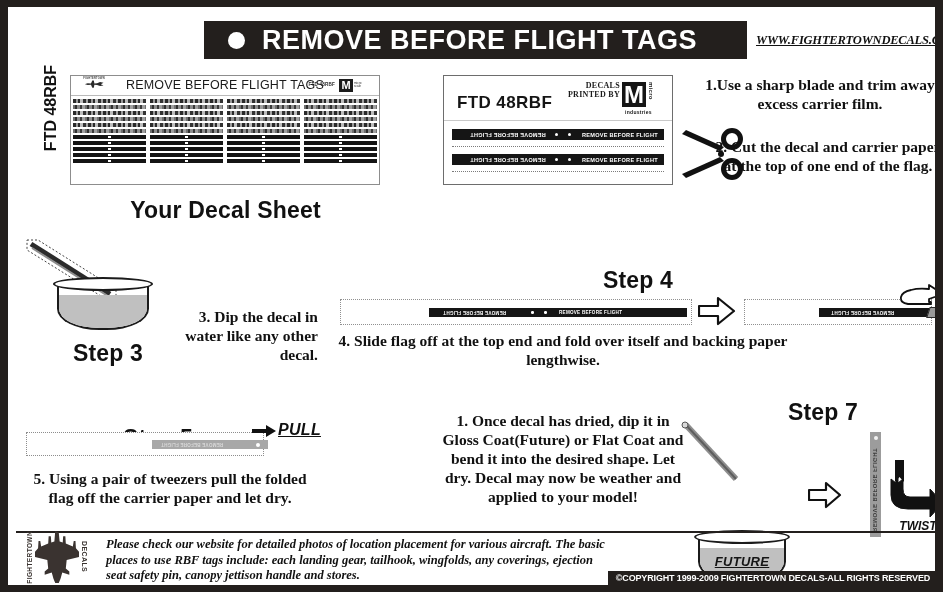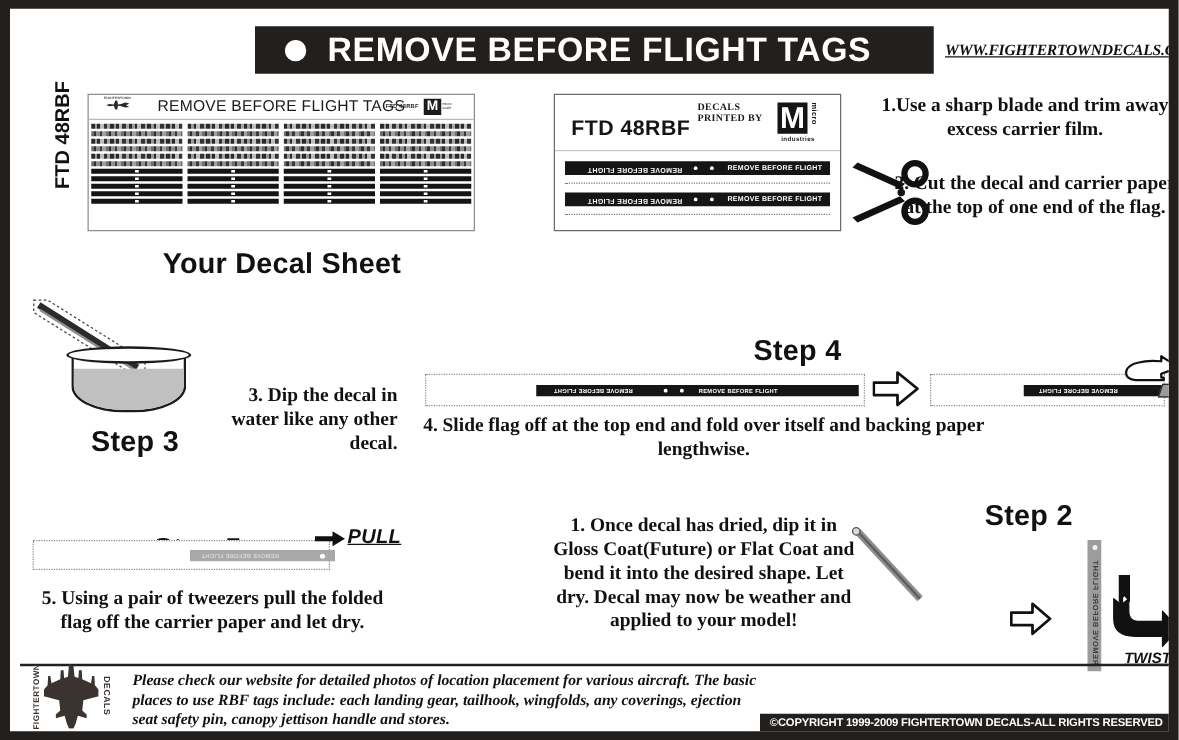--- a/index.html
+++ b/index.html
@@ -52,21 +52,21 @@
   .ds-cell.solid{background:#141414;position:relative;}
   .ds-cell.solid::after{content:"";position:absolute;left:48%;top:1px;width:3px;height:2px;background:#fff;}
   .ds-cell.grey{background:repeating-linear-gradient(90deg,#6f6f6f 0 2px,#2f2f2f 2px 4px,#8e8e8e 4px 7px,
                 #3a3a3a 7px 9px,#a0a0a0 9px 12px);}
 
   
   #s12{left:435px;top:68px;width:230px;height:110px;border:1px solid #6d6d6d;background:#fff;box-sizing:border-box;}
   #s12-head{position:relative;height:44px;border-bottom:1px solid #c9c9c9;}
   #s12-code{position:absolute;left:13px;top:17px;font-family:"Liberation Sans",sans-serif;font-weight:bold;
             font-size:17px;color:#151515;letter-spacing:.4px;}
-  #s12-printed{position:absolute;left:114px;top:5px;width:62px;text-align:left;
+  #s12-printed{position:absolute;left:114px;top:5px;width:62px;text-align:right;
                font-family:"Liberation Serif",serif;font-weight:bold;font-size:8px;line-height:9px;color:#1a1a1a;
                letter-spacing:.3px;}
   #s12-micro{position:absolute;right:6px;top:6px;width:44px;height:32px;display:flex;align-items:flex-start;}
   #s12-micro .mbox{width:24px;height:25px;background:#151515;color:#fff;font-family:"Liberation Sans",sans-serif;
                    font-weight:bold;font-size:24px;line-height:25px;text-align:center;}
   #s12-micro .mside{font-family:"Liberation Sans",sans-serif;font-weight:bold;font-size:6px;color:#151515;
                     writing-mode:vertical-rl;line-height:6.5px;margin-left:1px;letter-spacing:.3px;}
   #s12-micro .mfoot{position:absolute;left:3px;bottom:-1px;font-family:"Liberation Sans",sans-serif;
                     font-weight:bold;font-size:5px;color:#151515;letter-spacing:.3px;}
   #s12-body{position:relative;padding:8px 8px 0 8px;}
@@ -348,27 +348,34 @@
       <span class="txt">REMOVE BEFORE FLIGHT</span>
       <span class="hole"></span>
     </div>
   </div>
   <svg class="abs" id="pull-arrow" viewBox="0 0 24 12">
     <path d="M0 4 L14 4 L14 0 L24 6 L14 12 L14 8 L0 8 Z" fill="#111"></path>
   </svg>
   <div class="abs" id="pull-label">PULL</div>
   <div class="abs instr" id="ins5">5. Using a pair of tweezers pull the folded flag off the carrier paper and let dry.</div>
 
-  <div class="abs cap" id="cap-6">Step 2</div>
+  <div class="abs cap" id="cap-6">Step 7</div>
   <div class="abs instr" id="ins6">1. Once decal has dried, dip it in Gloss Coat(Future) or Flat Coat and bend it into the desired shape. Let dry. Decal may now be weather and applied to your model!</div>
   <svg class="abs" id="tweez6" viewBox="0 0 70 62">
     <line x1="6" y1="4" x2="56" y2="58" stroke="#8e8e8e" stroke-width="6"></line>
     <line x1="6" y1="4" x2="56" y2="58" stroke="#5e5e5e" stroke-width="2"></line>
     <circle cx="5" cy="4" r="3" fill="#d9d9d9" stroke="#555" stroke-width="1"></circle>
   </svg>
+  <div class="abs bowl" id="bowl6">
+    <div class="body">
+          <div class="water"></div>
+        </div>
+    <div class="rim"></div>
+    <div id="future-label">FUTURE</div>
+  </div>
   <svg class="abs" id="s6-arrow" viewBox="0 0 34 28">
     <path d="M1 9 L18 9 L18 2 L32 14 L18 26 L18 19 L1 19 Z" fill="#fff" stroke="#111" stroke-width="2.2" stroke-linejoin="round"></path>
   </svg>
   <div class="abs" id="s6-vflag">
     <span class="hole"></span>
     <span class="vtxt">REMOVE BEFORE FLIGHT</span>
   </div>
   <svg class="abs" id="twist-arrow" viewBox="0 0 54 62">
     <path d="M6 4 L6 26 L1 22 L1 38 Q1 52 18 52 L40 52 L40 60 L53 46 L40 32 L40 40 L20 40
              Q13 40 13 32 L13 22 L8 26 L8 4 Z" fill="#111" stroke="#111" stroke-width="1" stroke-linejoin="round"></path>

